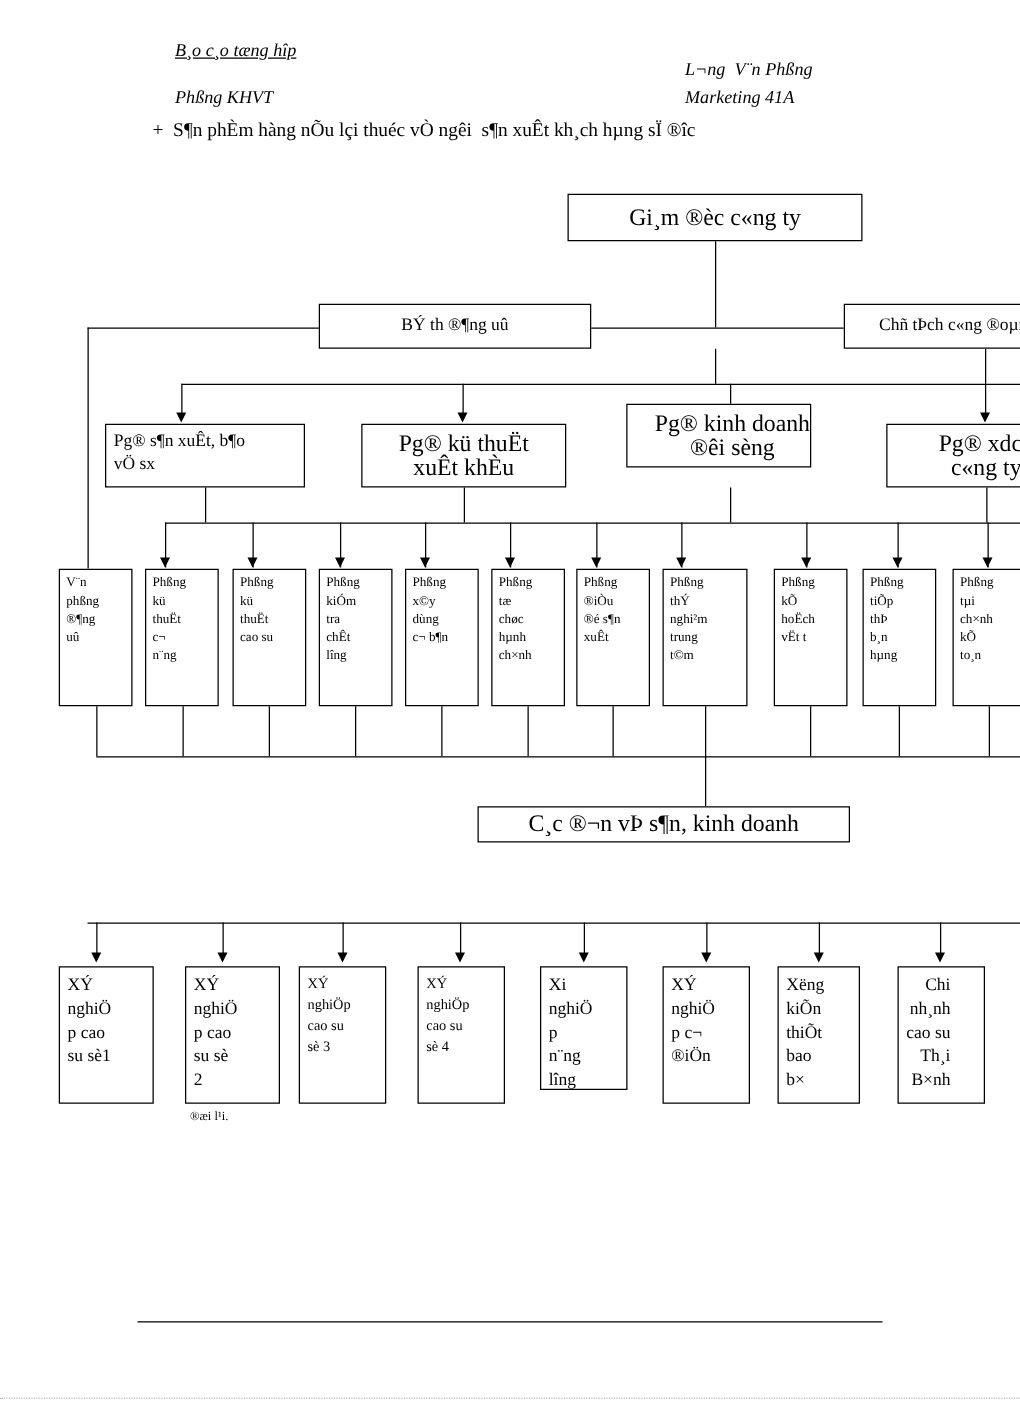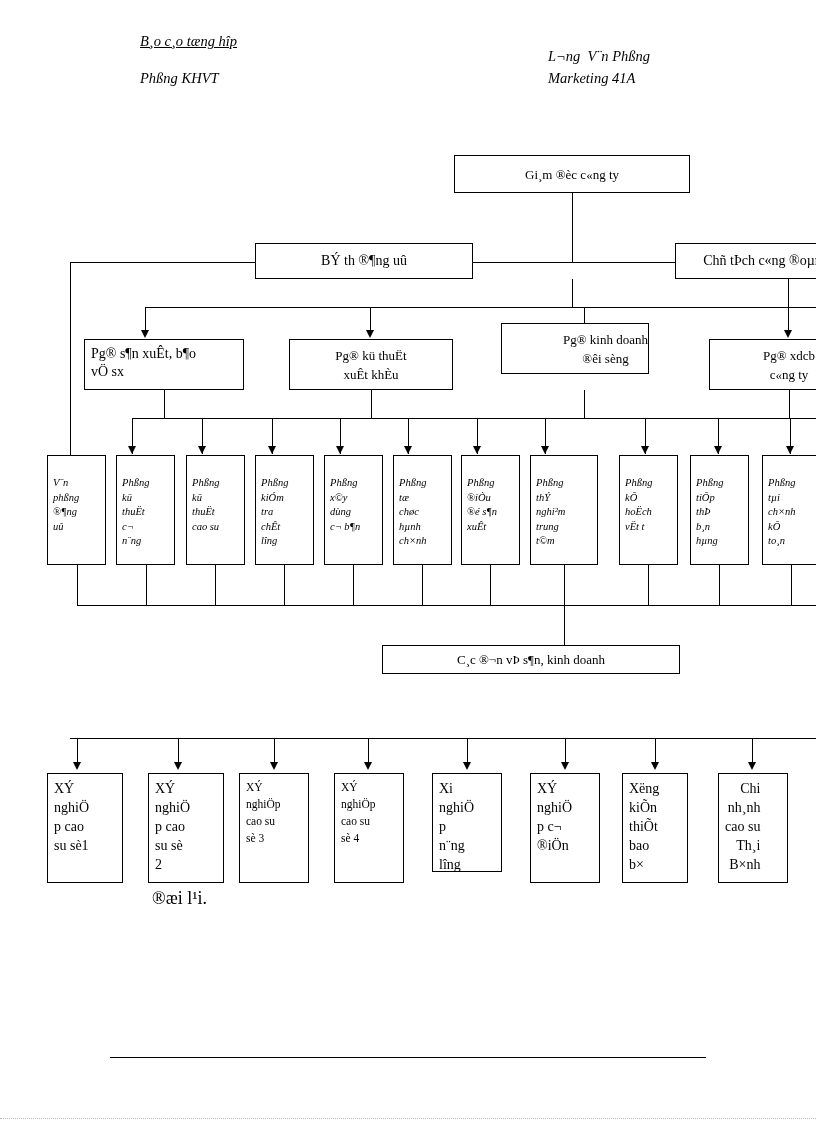--- a/index.html
+++ b/index.html
@@ -31,57 +31,58 @@
     align-items:flex-start;
     justify-content:center;
     overflow:hidden;
   }
   .box .txt{white-space:pre-line;}
 
   .box-center{align-items:center;justify-content:center;text-align:center;}
   .box-tl{align-items:flex-start;justify-content:flex-start;text-align:left;}
 
   .t-big{font-size:14px;line-height:18px;}
-  .t-mid{font-size:13px;line-height:19px;}
+  .t-mid{font-size:19px;line-height:19px;}
   .t-small{font-size:10.5px;line-height:14.5px;font-family:"Liberation Serif",serif;}
   .t-ent{font-size:14px;line-height:19px;}
   .t-ent-sm{font-size:11.5px;line-height:17px;}
 
   .pad6{padding:5px 6px;}
-  .pad4{padding:20px 5px;font-style:italic;}
+  .pad4{padding:4px 5px;}
 
   
   .vline{position:absolute;width:0;border-left:1.2px solid #000;}
   .hline{position:absolute;height:0;border-top:1.2px solid #000;}
 
   
   .arrow{
     position:absolute;
     width:0;height:0;
     border-left:4.5px solid transparent;
     border-right:4.5px solid transparent;
     border-top:8px solid #000;
   }
 
   
   .foot-rule{position:absolute;left:110px;top:1057px;width:596px;height:0;border-top:1.3px solid #000;}
   .foot-num{position:absolute;left:0;top:1060px;width:816px;text-align:center;font-size:15px;}
   .edge-dots{position:absolute;left:0;top:1118px;width:816px;height:0;border-top:1px dotted #bbb;}
 
-  .loose-note{position:absolute;font-size:18px;white-space:pre;}
+  .loose-note{position:absolute;font-size:10px;white-space:pre;}
 </style>
 </head>
 <body>
 
 <div class="page">
 
   <div class="hdr hdr-l1">B¸o c¸o tæng hîp</div>
   <div class="hdr hdr-l2">Phßng KHVT</div>
   <div class="hdr hdr-r1">L¬ng  V¨n Phßng</div>
   <div class="hdr hdr-r2">Marketing 41A</div>
+  <div class="bullet-line">+  S¶n phÈm hàng nÕu lçi thuéc vÒ ngêi  s¶n xuÊt kh¸ch hµng sÏ ®îc</div>
 
   <div>
 
     <div class="box box-center" style="left:454px;top:155px;width:236px;height:38px;">
       <span class="txt t-mid">Gi¸m ®èc c«ng ty</span>
     </div>
 
     <div class="vline" style="left:572px;top:193px;height:69px;"></div>
 
     <div class="box box-center" style="left:255px;top:243px;width:218px;height:36px;">

